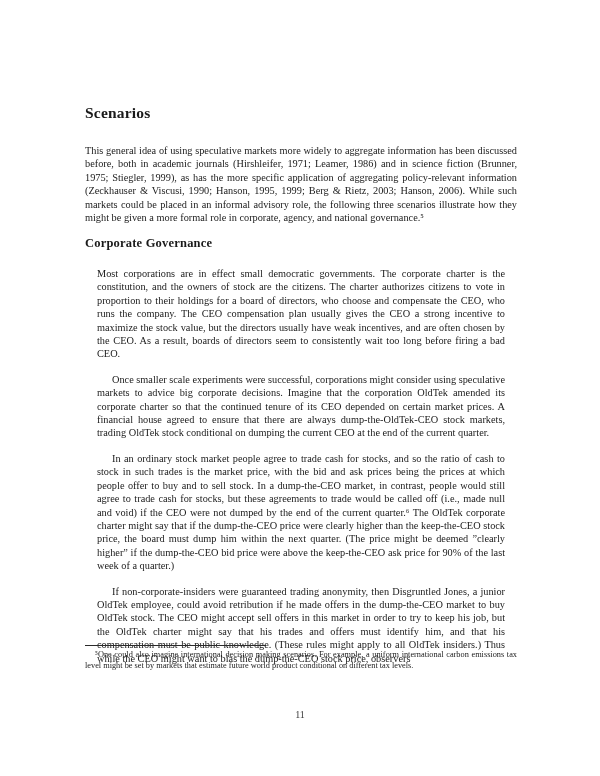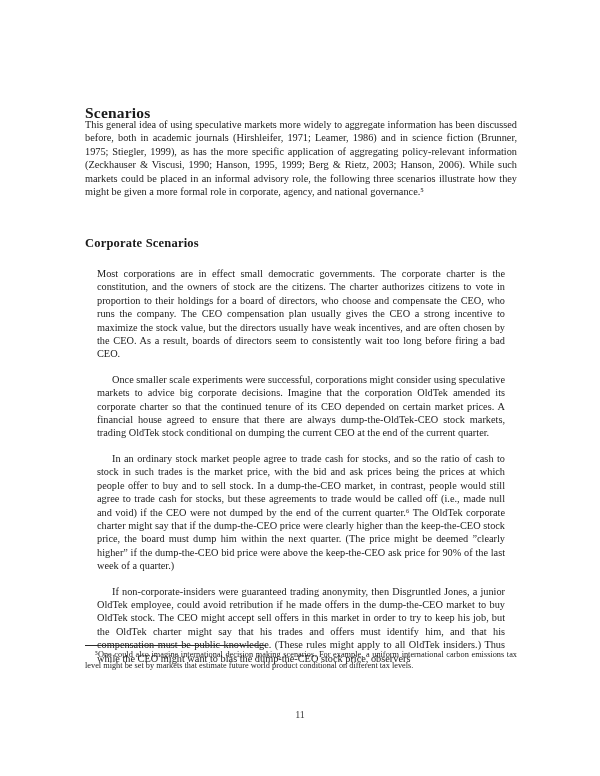--- a/index.html
+++ b/index.html
@@ -22,21 +22,21 @@
     width: 432px;
   }
   .doc-title {
     top: 104px;
     font-size: 15.5px;
     font-weight: bold;
     margin: 0;
     letter-spacing: 0.2px;
   }
   .intro {
-    top: 118px;
+    top: 144px;
   }
   .sub-title {
     top: 236px;
     font-size: 12.5px;
     font-weight: bold;
     margin: 0;
     letter-spacing: 0.2px;
   }
   .body-text {
     font-size: 10.3px;
@@ -81,21 +81,21 @@
 </style>
 </head>
 <body>
 
 <div class="page">
 
   <h1 class="col doc-title">Scenarios</h1>
 
   <p class="col intro body-text">This general idea of using speculative markets more widely to aggregate information has been discussed before, both in academic journals (Hirshleifer, 1971; Leamer, 1986) and in science fiction (Brunner, 1975; Stiegler, 1999), as has the more specific application of aggregating policy-relevant information (Zeckhauser &amp; Viscusi, 1990; Hanson, 1995, 1999; Berg &amp; Rietz, 2003; Hanson, 2006). While such markets could be placed in an informal advisory role, the following three scenarios illustrate how they might be given a more formal role in corporate, agency, and national governance.⁵</p>
 
-  <h2 class="col sub-title">Corporate Scenarios</h2>
+  <h2 class="col sub-title">Corporate Governance</h2>
 
   <div class="col cg-block">
     <p class="body-text">Most corporations are in effect small democratic governments. The corporate charter is the constitution, and the owners of stock are the citizens. The charter authorizes citizens to vote in proportion to their holdings for a board of directors, who choose and compensate the CEO, who runs the company. The CEO compensation plan usually gives the CEO a strong incentive to maximize the stock value, but the directors usually have weak incentives, and are often chosen by the CEO. As a result, boards of directors seem to consistently wait too long before firing a bad CEO.</p>
     <p class="body-text indented">Once smaller scale experiments were successful, corporations might consider using speculative markets to advice big corporate decisions. Imagine that the corporation OldTek amended its corporate charter so that the continued tenure of its CEO depended on certain market prices. A financial house agreed to ensure that there are always dump-the-OldTek-CEO stock markets, trading OldTek stock conditional on dumping the current CEO at the end of the current quarter.</p>
     <p class="body-text indented">In an ordinary stock market people agree to trade cash for stocks, and so the ratio of cash to stock in such trades is the market price, with the bid and ask prices being the prices at which people offer to buy and to sell stock. In a dump-the-CEO market, in contrast, people would still agree to trade cash for stocks, but these agreements to trade would be called off (i.e., made null and void) if the CEO were not dumped by the end of the current quarter.⁶ The OldTek corporate charter might say that if the dump-the-CEO price were clearly higher than the keep-the-CEO stock price, the board must dump him within the next quarter. (The price might be deemed ”clearly higher” if the dump-the-CEO bid price were above the keep-the-CEO ask price for 90% of the last week of a quarter.)</p>
     <p class="body-text indented">If non-corporate-insiders were guaranteed trading anonymity, then Disgruntled Jones, a junior OldTek employee, could avoid retribution if he made offers in the dump-the-CEO market to buy OldTek stock. The CEO might accept sell offers in this market in order to try to keep his job, but the OldTek charter might say that his trades and offers must identify him, and that his compensation must be public knowledge. (These rules might apply to all OldTek insiders.) Thus while the CEO might want to bias the dump-the-CEO stock price, observers</p>
   </div>
 
   <div class="col footnote-rule"></div>
 

